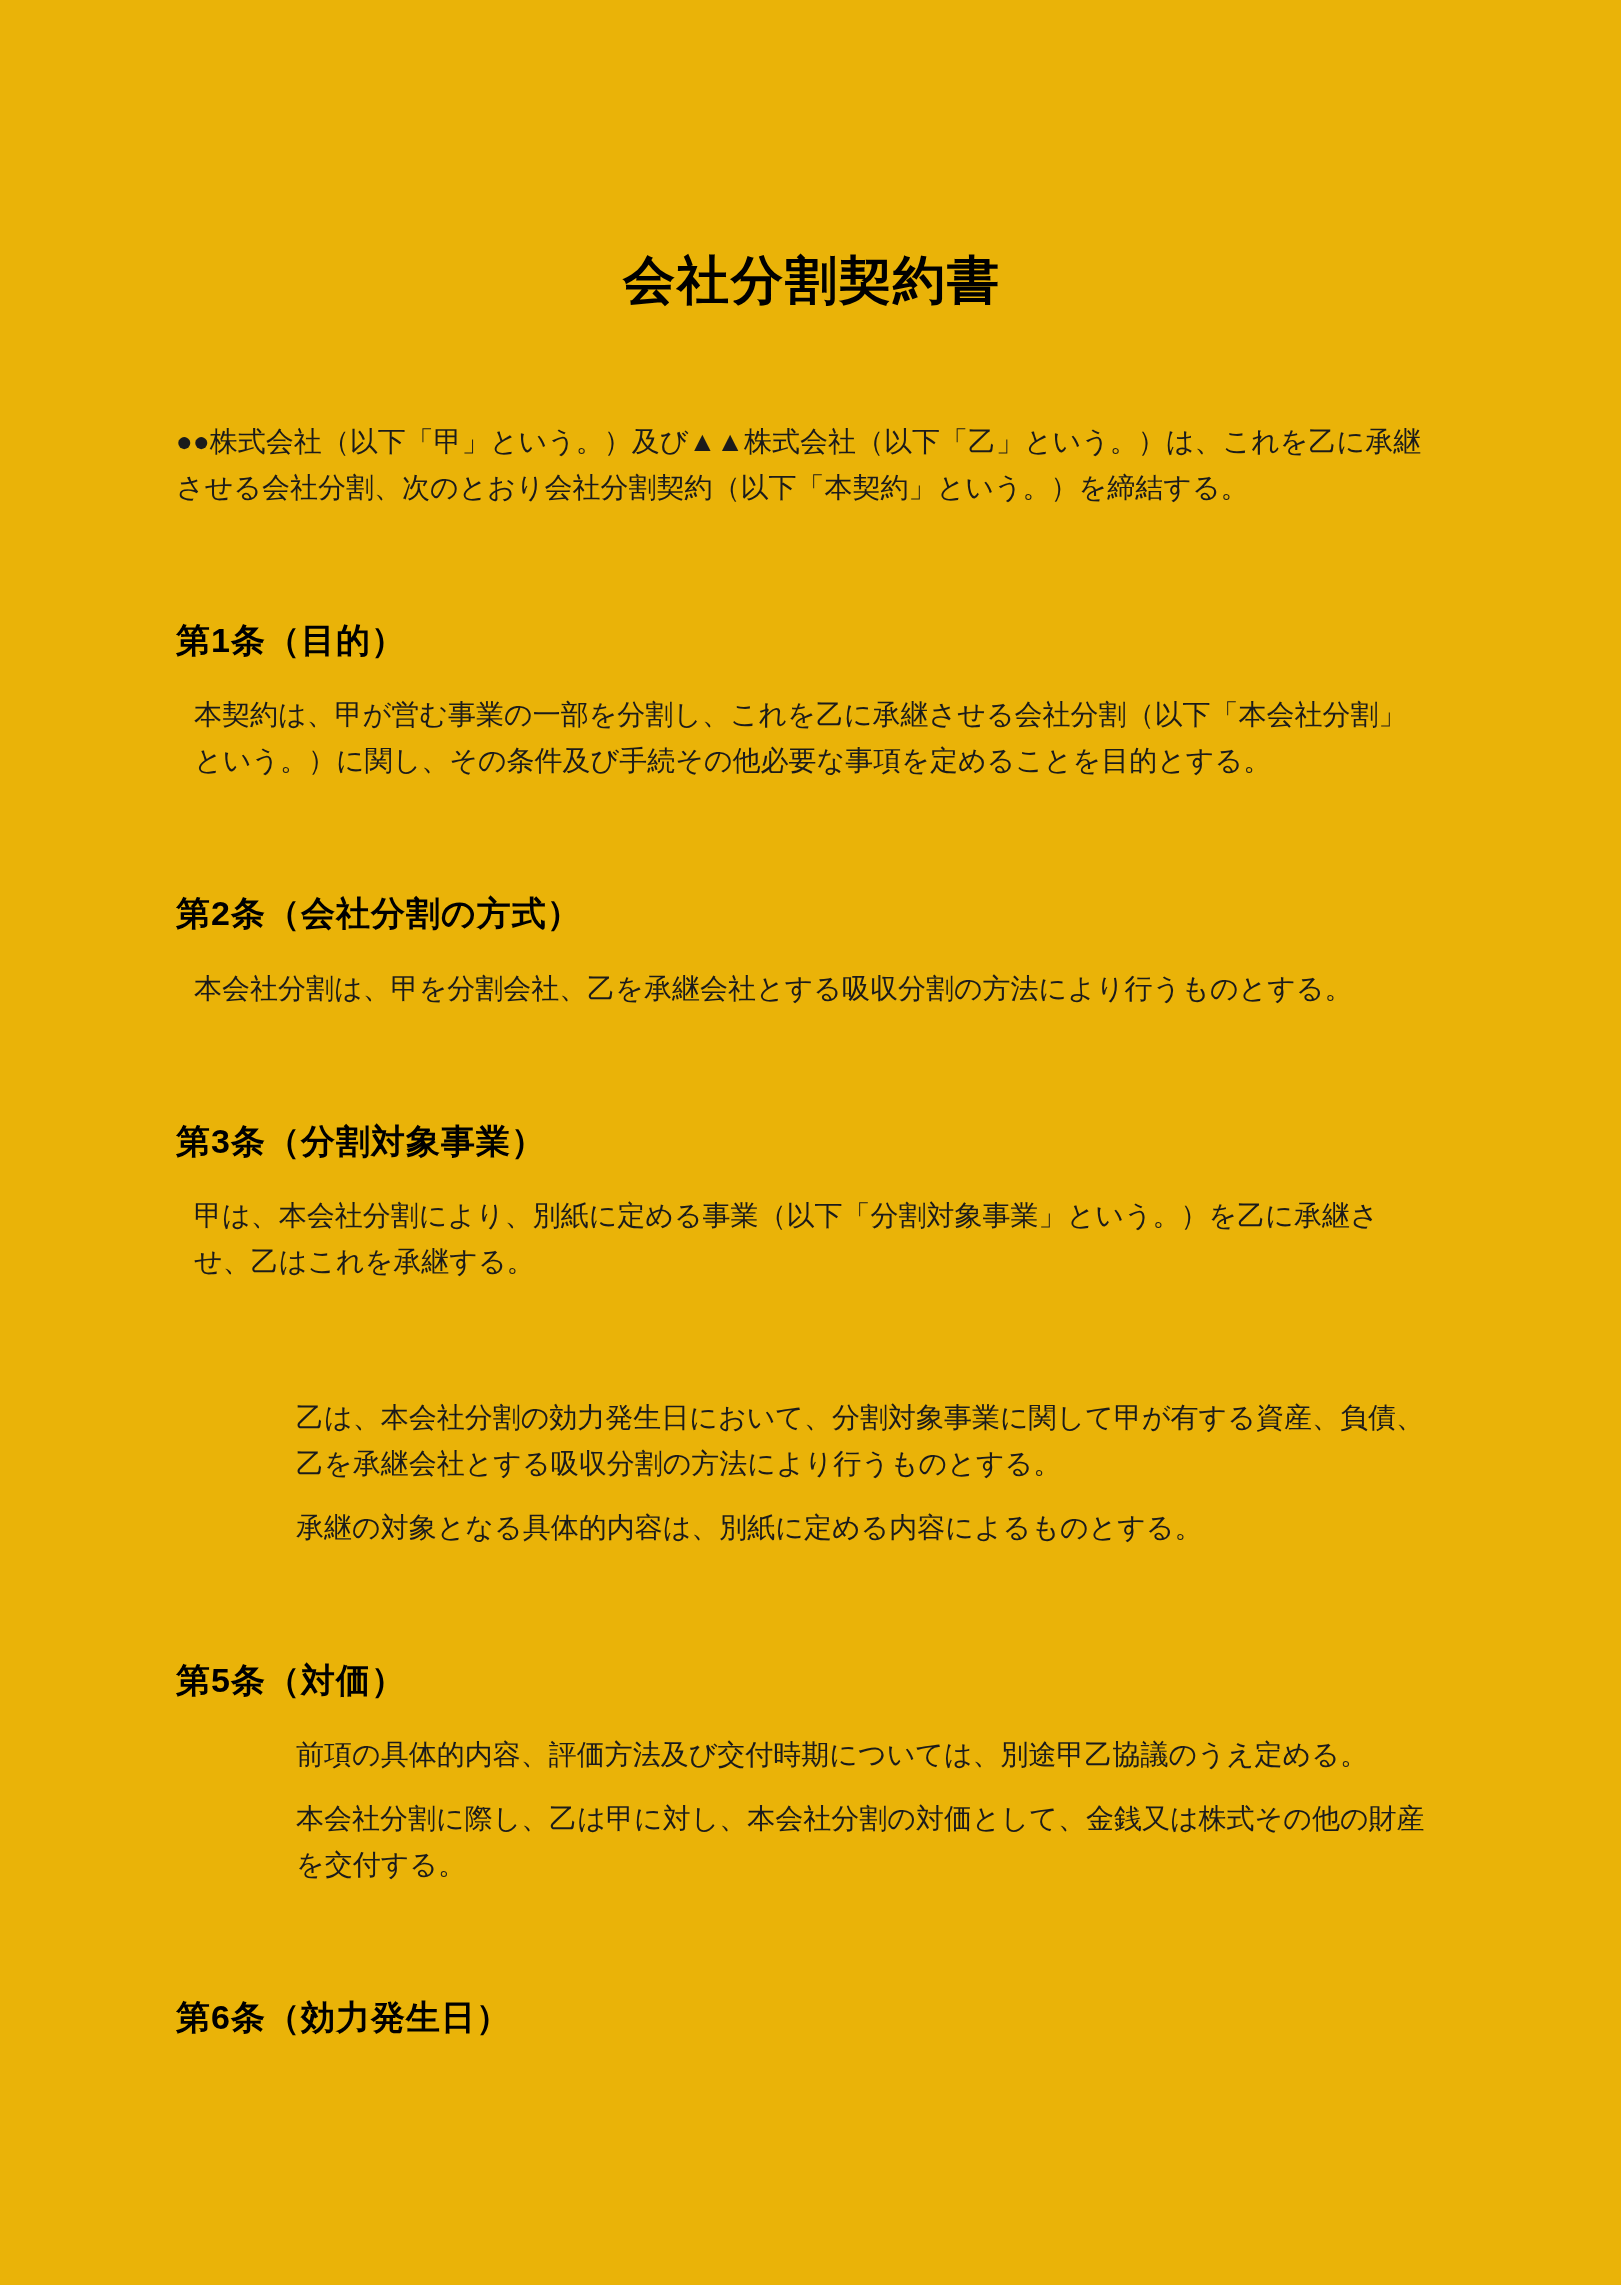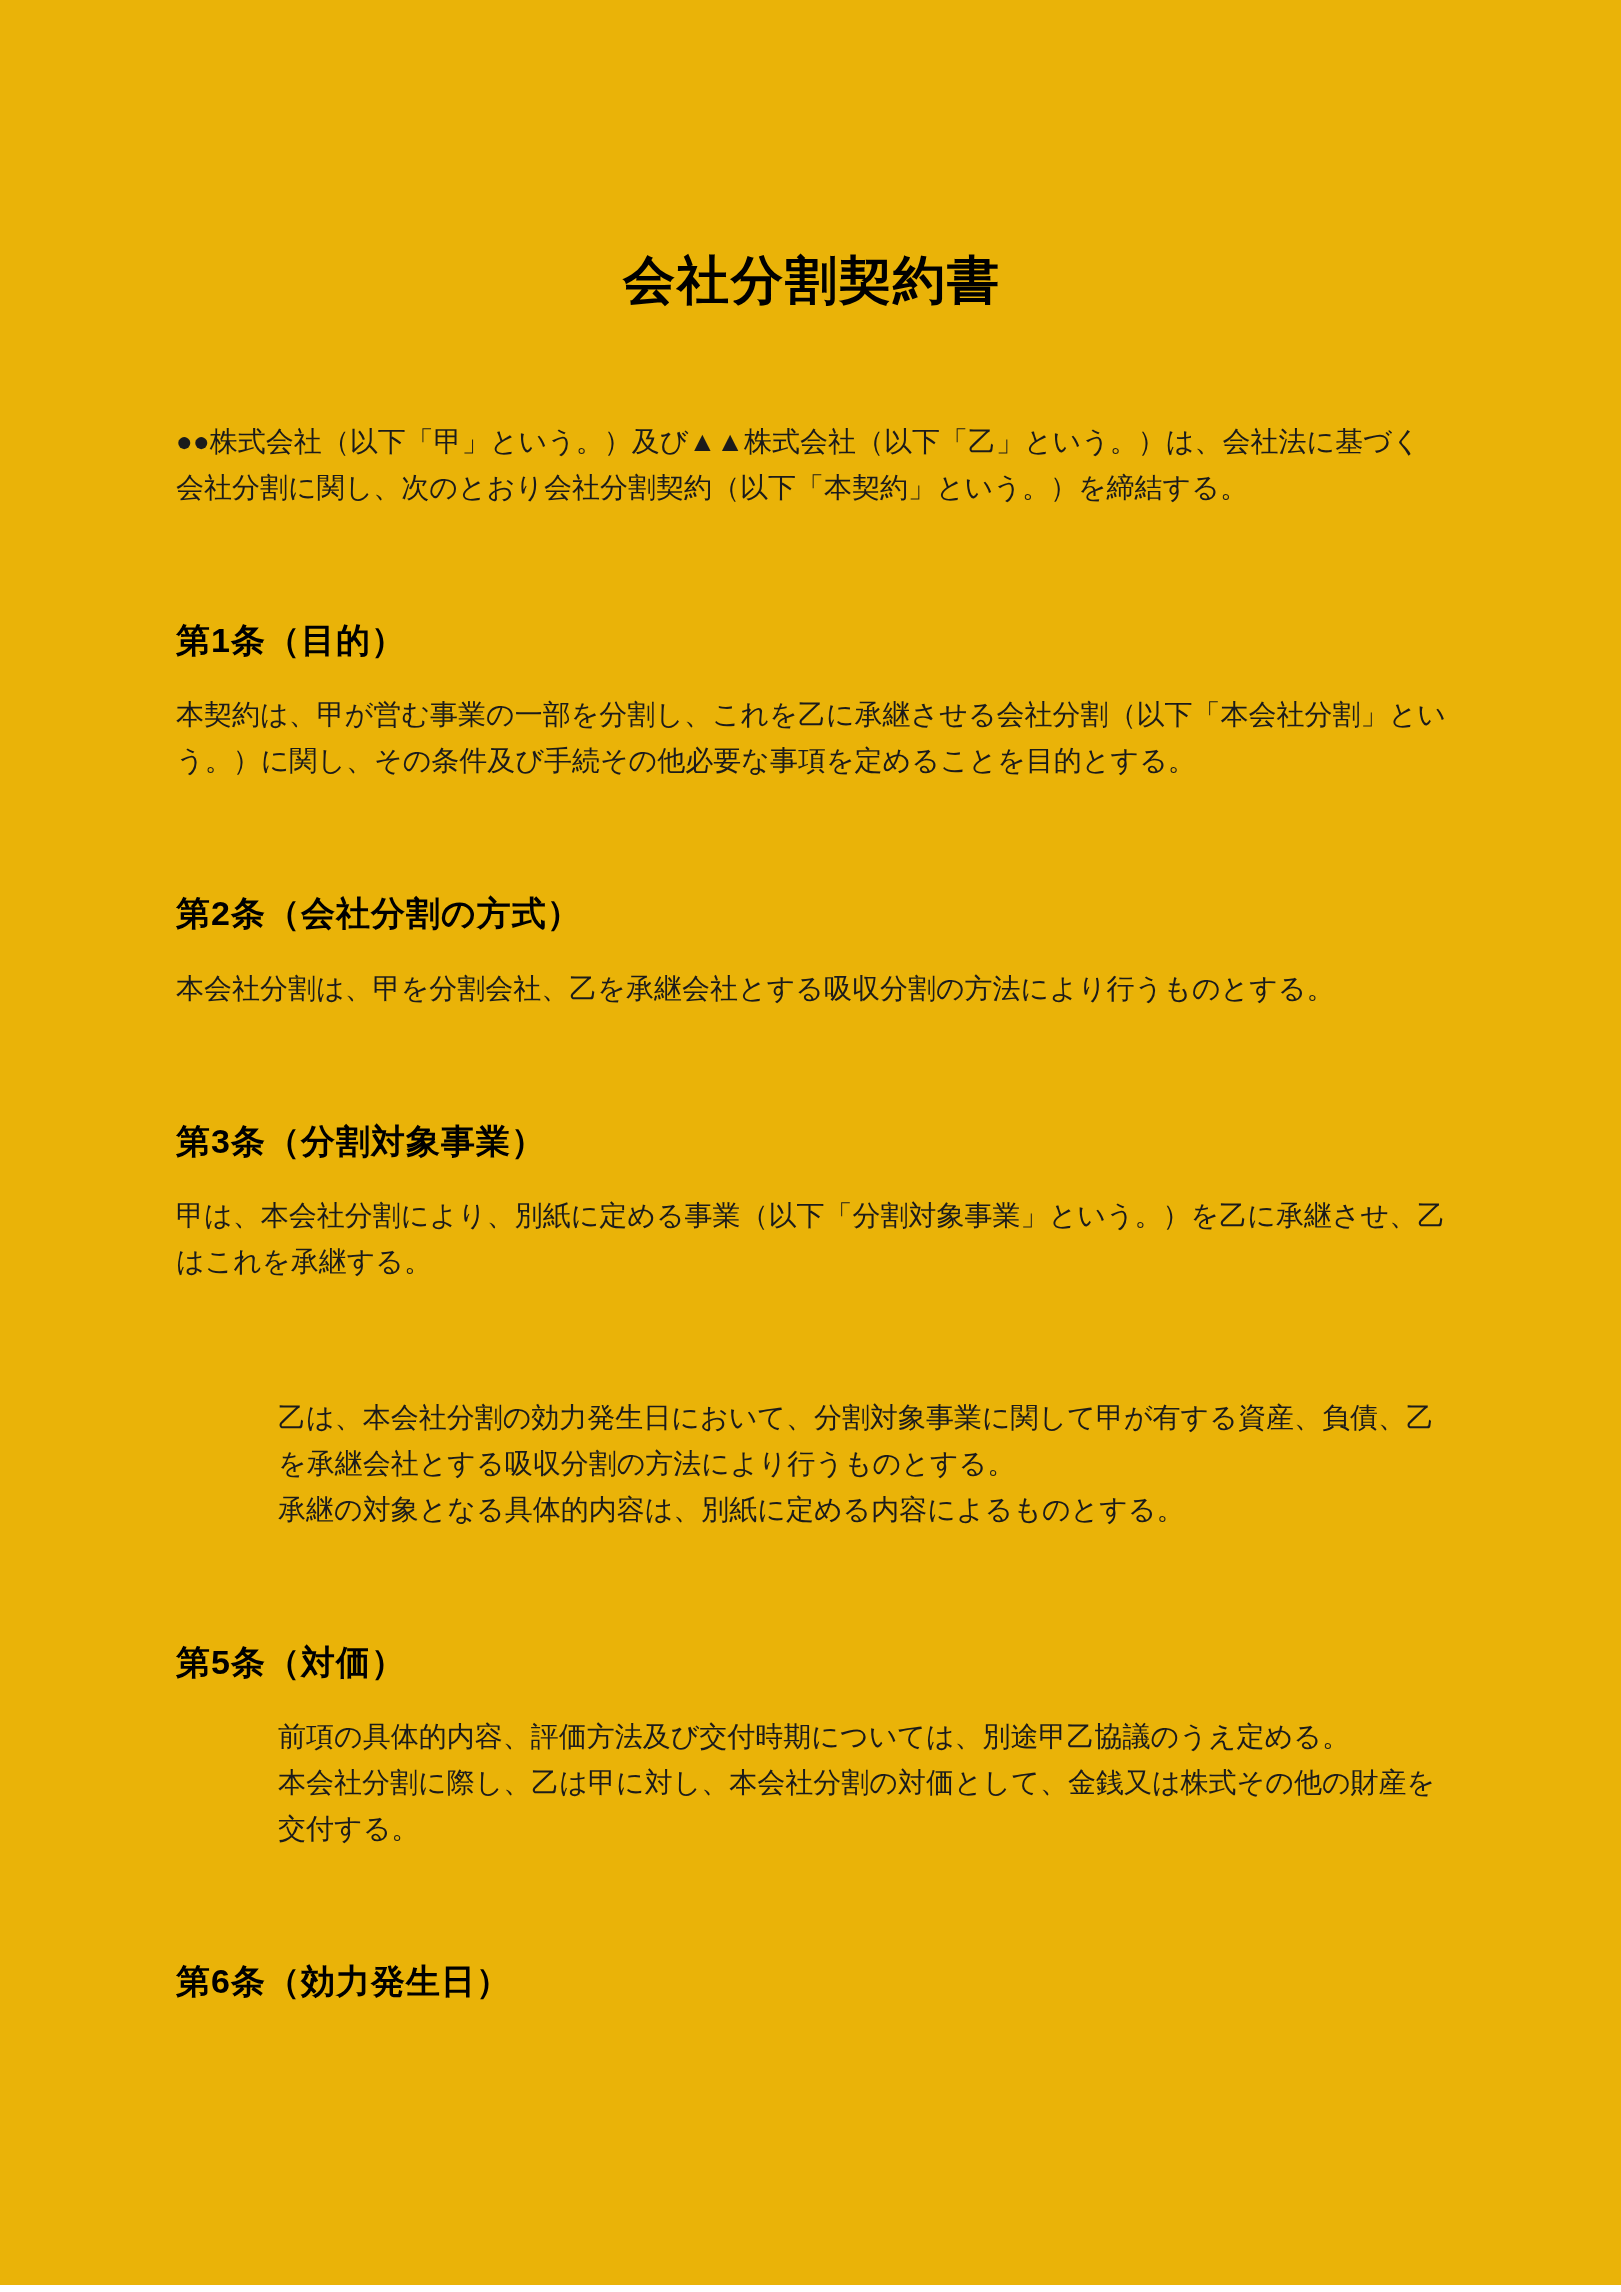--- a/index.html
+++ b/index.html
@@ -39,30 +39,30 @@
     color: #000000;
     letter-spacing: 1px;
   }
   .article-body {
     margin-top: 32px;
     font-size: 28px;
     line-height: 46px;
     color: #1b1b1b;
   }
   .article-body.indented { padding-left: 102px; }
-  .article-body p { margin: 0; }
+  .article-body p { margin: 18px; }
 </style>
 </head>
 <body>
 
 <div class="page">
 
   <h1 class="doc-title">会社分割契約書</h1>
 
-  <p class="intro">●●株式会社（以下「甲」という。）及び▲▲株式会社（以下「乙」という。）は、会社法に基づく会社分割に関し、次のとおり会社分割契約（以下「本契約」という。）を締結する。</p>
+  <p class="intro">●●株式会社（以下「甲」という。）及び▲▲株式会社（以下「乙」という。）は、これを乙に承継させる会社分割、次のとおり会社分割契約（以下「本契約」という。）を締結する。</p>
 
   <section class="article">
     <h2 class="article-heading">第1条（目的）</h2>
     <div class="article-body">
       <p>本契約は、甲が営む事業の一部を分割し、これを乙に承継させる会社分割（以下「本会社分割」という。）に関し、その条件及び手続その他必要な事項を定めることを目的とする。</p>
     </div>
   </section>
 
   <section class="article">
     <h2 class="article-heading">第2条（会社分割の方式）</h2>

